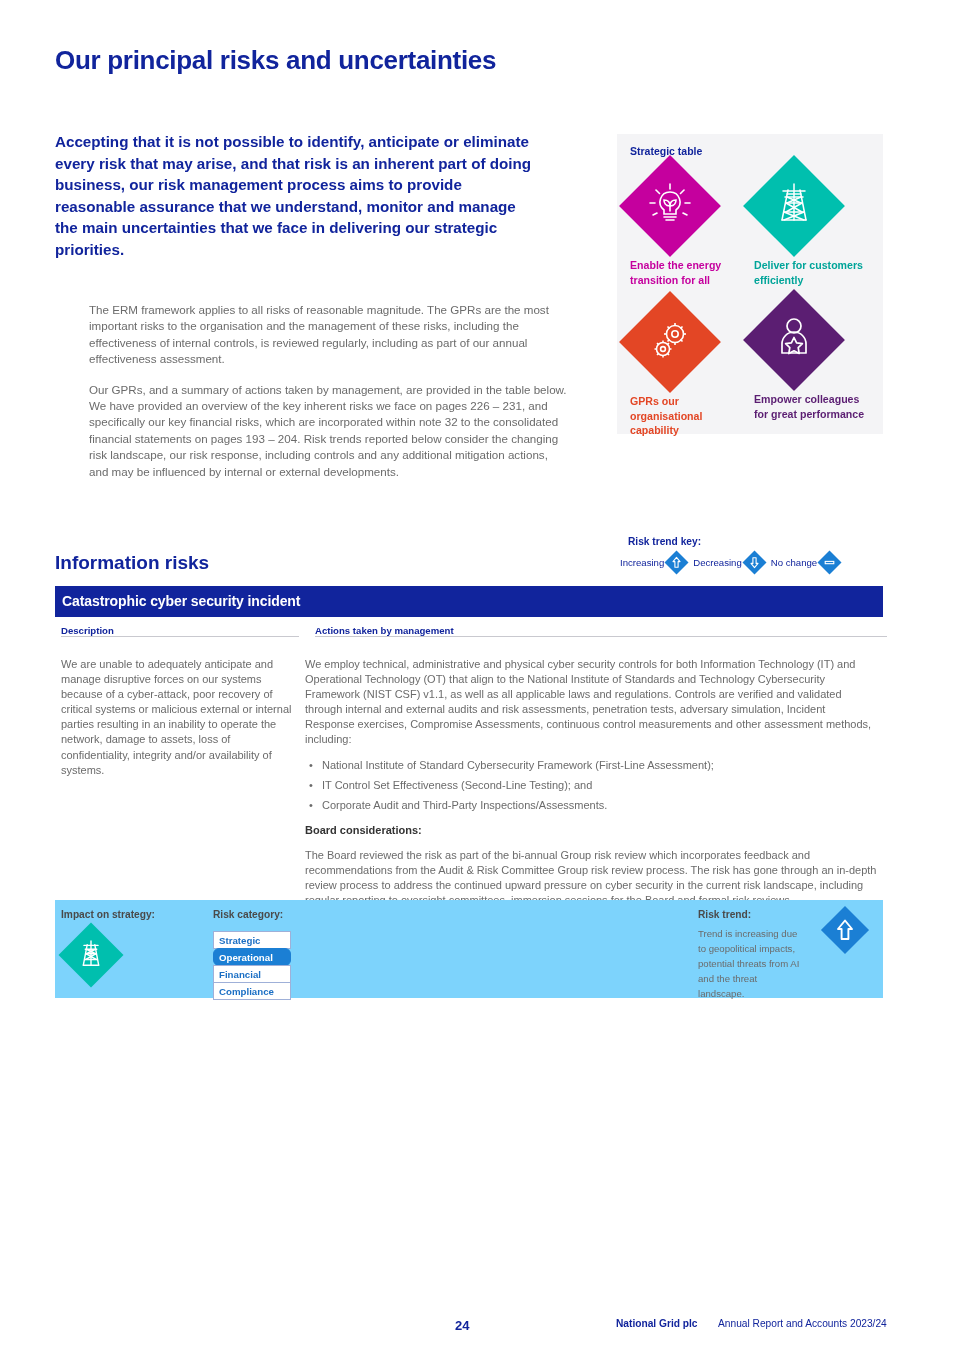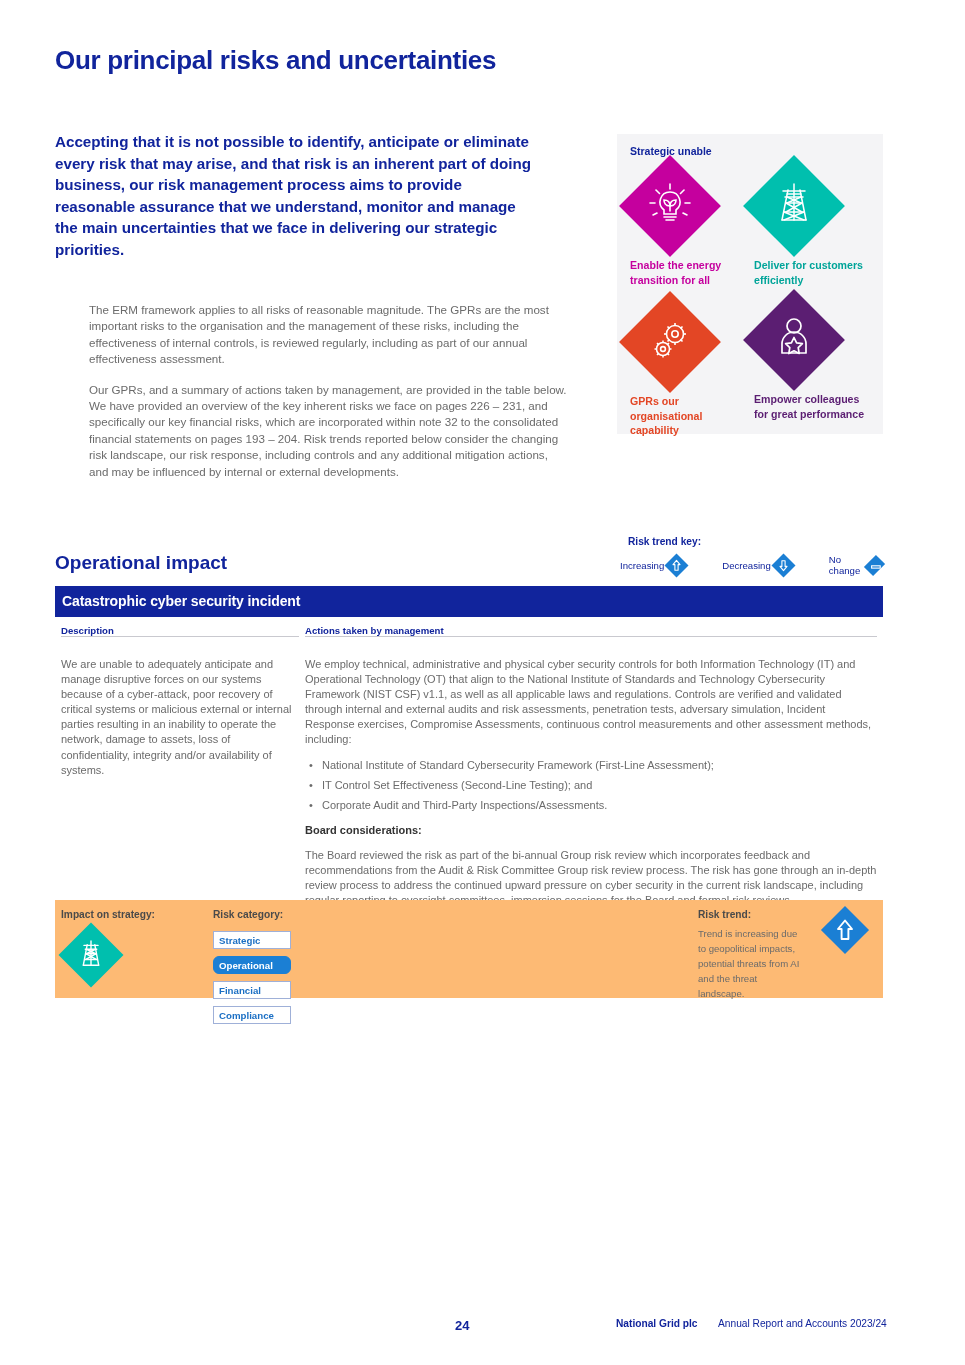--- a/index.html
+++ b/index.html
@@ -74,21 +74,21 @@
   
   .trend-key{
     position:absolute;left:620px;top:536px;width:265px;
   }
   .trend-key-title{
     font-size:10.2px;font-weight:bold;color:#11249c;
     position:absolute;left:8px;top:0px;
   }
   .trend-key-row{
     position:absolute;left:0px;top:18px;
-    display:flex;align-items:center;gap:29px;
+    display:flex;align-items:center;
   }
   .tk-item{display:flex;align-items:center;margin-right:8px;}
   .tk-label{font-size:9.6px;color:#11249c;margin-right:4px;}
   .tk-diamond{
     width:17px;height:17px;background:#1b7fd4;transform:rotate(45deg);
     position:relative;display:inline-block;
   }
   .tk-diamond svg{position:absolute;left:0;top:0;transform:rotate(-45deg);}
 
   
@@ -109,21 +109,21 @@
   }
   .risk-cols{
     position:relative;background:#ffffff;
     padding-top:8px;
   }
   .col-head{
     font-size:9.6px;font-weight:bold;color:#11249c;
     border-bottom:1px solid #c9c9cf;
   }
   .ch-desc{position:absolute;left:6px;top:8px;width:238px;}
-  .ch-act{position:absolute;left:250px;top:8px;width:572px;}
+  .ch-act{position:absolute;left:260px;top:8px;width:572px;}
 
   .body-row{position:relative;margin-top:32px;}
   .desc-col{
     position:absolute;left:6px;top:0px;width:232px;
     font-size:11px;line-height:15.1px;color:#6b6b6b;
   }
   .act-col{
     position:absolute;left:250px;top:0px;width:572px;
     font-size:11px;line-height:15.1px;color:#6b6b6b;
   }
@@ -131,42 +131,41 @@
   .act-col ul{margin:0 0 10px 0;padding-left:17px;list-style:none;}
   .act-col li{position:relative;margin-bottom:5px;}
   .act-col li::before{
     content:"\2022";position:absolute;left:-13px;top:0;color:#6b6b6b;
   }
   .sub-head{font-weight:bold;color:#333333;margin:0 0 1px 0;}
 
   
   .bottom-strip{
     position:absolute;left:55px;top:900px;width:828px;height:98px;
-    background:#fdba74;
+    background:#7dd3fc;
   }
   .bs-label{
     font-size:10.2px;font-weight:bold;color:#4a4a4a;
   }
   .impact-block{position:absolute;left:6px;top:9px;width:150px;}
   .impact-diamond{
     width:46px;height:46px;background:#00bfae;transform:rotate(45deg);
     margin-top:12px;margin-left:7px;position:relative;
   }
   .impact-diamond svg{position:absolute;left:0;top:0;transform:rotate(-45deg);}
 
   .cat-block{position:absolute;left:158px;top:9px;width:110px;}
   .cat-list{margin-top:11px;width:78px;}
   .cat-item{
     border:1px solid #9fb0d8;
     font-size:9.7px;font-weight:bold;color:#1b6fc4;
     padding:2.5px 0 2.5px 5px;
     margin-bottom:-1px;
     background:#ffffff;
     position:relative;
-    margin-top:8px;
   }
   .cat-item.active{background:#1b7fd4;color:#ffffff;border-color:#1b7fd4;border-radius:6px;}
 
   .trend-block{position:absolute;left:643px;top:9px;width:185px;}
   .trend-text{
     margin-top:6px;font-size:9.6px;line-height:15px;color:#6b6b6b;width:108px;
   }
   .trend-diamond{
     position:absolute;left:130px;top:4px;
     width:34px;height:34px;background:#1b7fd4;transform:rotate(45deg);
@@ -193,21 +192,21 @@
   <div class="page-title">Our principal risks and uncertainties</div>
 
   <div class="intro-lead">Accepting that it is not possible to identify, anticipate or eliminate every risk that may arise, and that risk is an inherent part of doing business, our risk management process aims to provide reasonable assurance that we understand, monitor and manage the main uncertainties that we face in delivering our strategic priorities.</div>
 
   <div class="intro-body">
     <p>The ERM framework applies to all risks of reasonable magnitude. The GPRs are the most important risks to the organisation and the management of these risks, including the effectiveness of internal controls, is reviewed regularly, including as part of our annual effectiveness assessment.</p>
     <p>Our GPRs, and a summary of actions taken by management, are provided in the table below. We have provided an overview of the key inherent risks we face on pages 226 – 231, and specifically our key financial risks, which are incorporated within note 32 to the consolidated financial statements on pages 193 – 204. Risk trends reported below consider the changing risk landscape, our risk response, including controls and any additional mitigation actions, and may be influenced by internal or external developments.</p>
   </div>
 
   <div class="strategic-panel">
-    <div class="strategic-title">Strategic unable</div>
+    <div class="strategic-title">Strategic table</div>
     <div class="strat-grid">
 
       <div class="strat-item p0">
         <div class="diamond d-magenta">
           <svg width="72" height="72" viewBox="0 0 72 72">
             <g fill="none" stroke="#ffffff" stroke-width="1.6" stroke-linecap="round">
               <path d="M36 22 a10 10 0 0 0 -6 18 v4 h12 v-4 a10 10 0 0 0 -6 -18 z"></path>
               <line x1="30" y1="47" x2="42" y2="47"></line>
               <line x1="32" y1="50" x2="40" y2="50"></line>
               <path d="M36 41 v-7"></path>
@@ -329,21 +328,21 @@
         <span class="tk-diamond">
           <svg width="17" height="17" viewBox="0 0 17 17">
             <rect x="4.2" y="7.4" width="8.6" height="2.3" fill="none" stroke="#ffffff" stroke-width="1.1"></rect>
           </svg>
         </span>
       </div>
 
     </div>
   </div>
 
-  <div class="section-heading">Operational impact</div>
+  <div class="section-heading">Information risks</div>
 
   <div class="risk-table">
     <div class="risk-bar">Catastrophic cyber security incident</div>
 
     <div class="risk-cols">
       <div class="col-head ch-desc">Description</div>
       <div class="col-head ch-act">Actions taken by management</div>
 
       <div class="body-row">
         <div class="desc-col">We are unable to adequately anticipate and manage disruptive forces on our systems because of a cyber-attack, poor recovery of critical systems or malicious external or internal parties resulting in an inability to operate the network, damage to assets, loss of confidentiality, integrity and/or availability of systems.</div>

